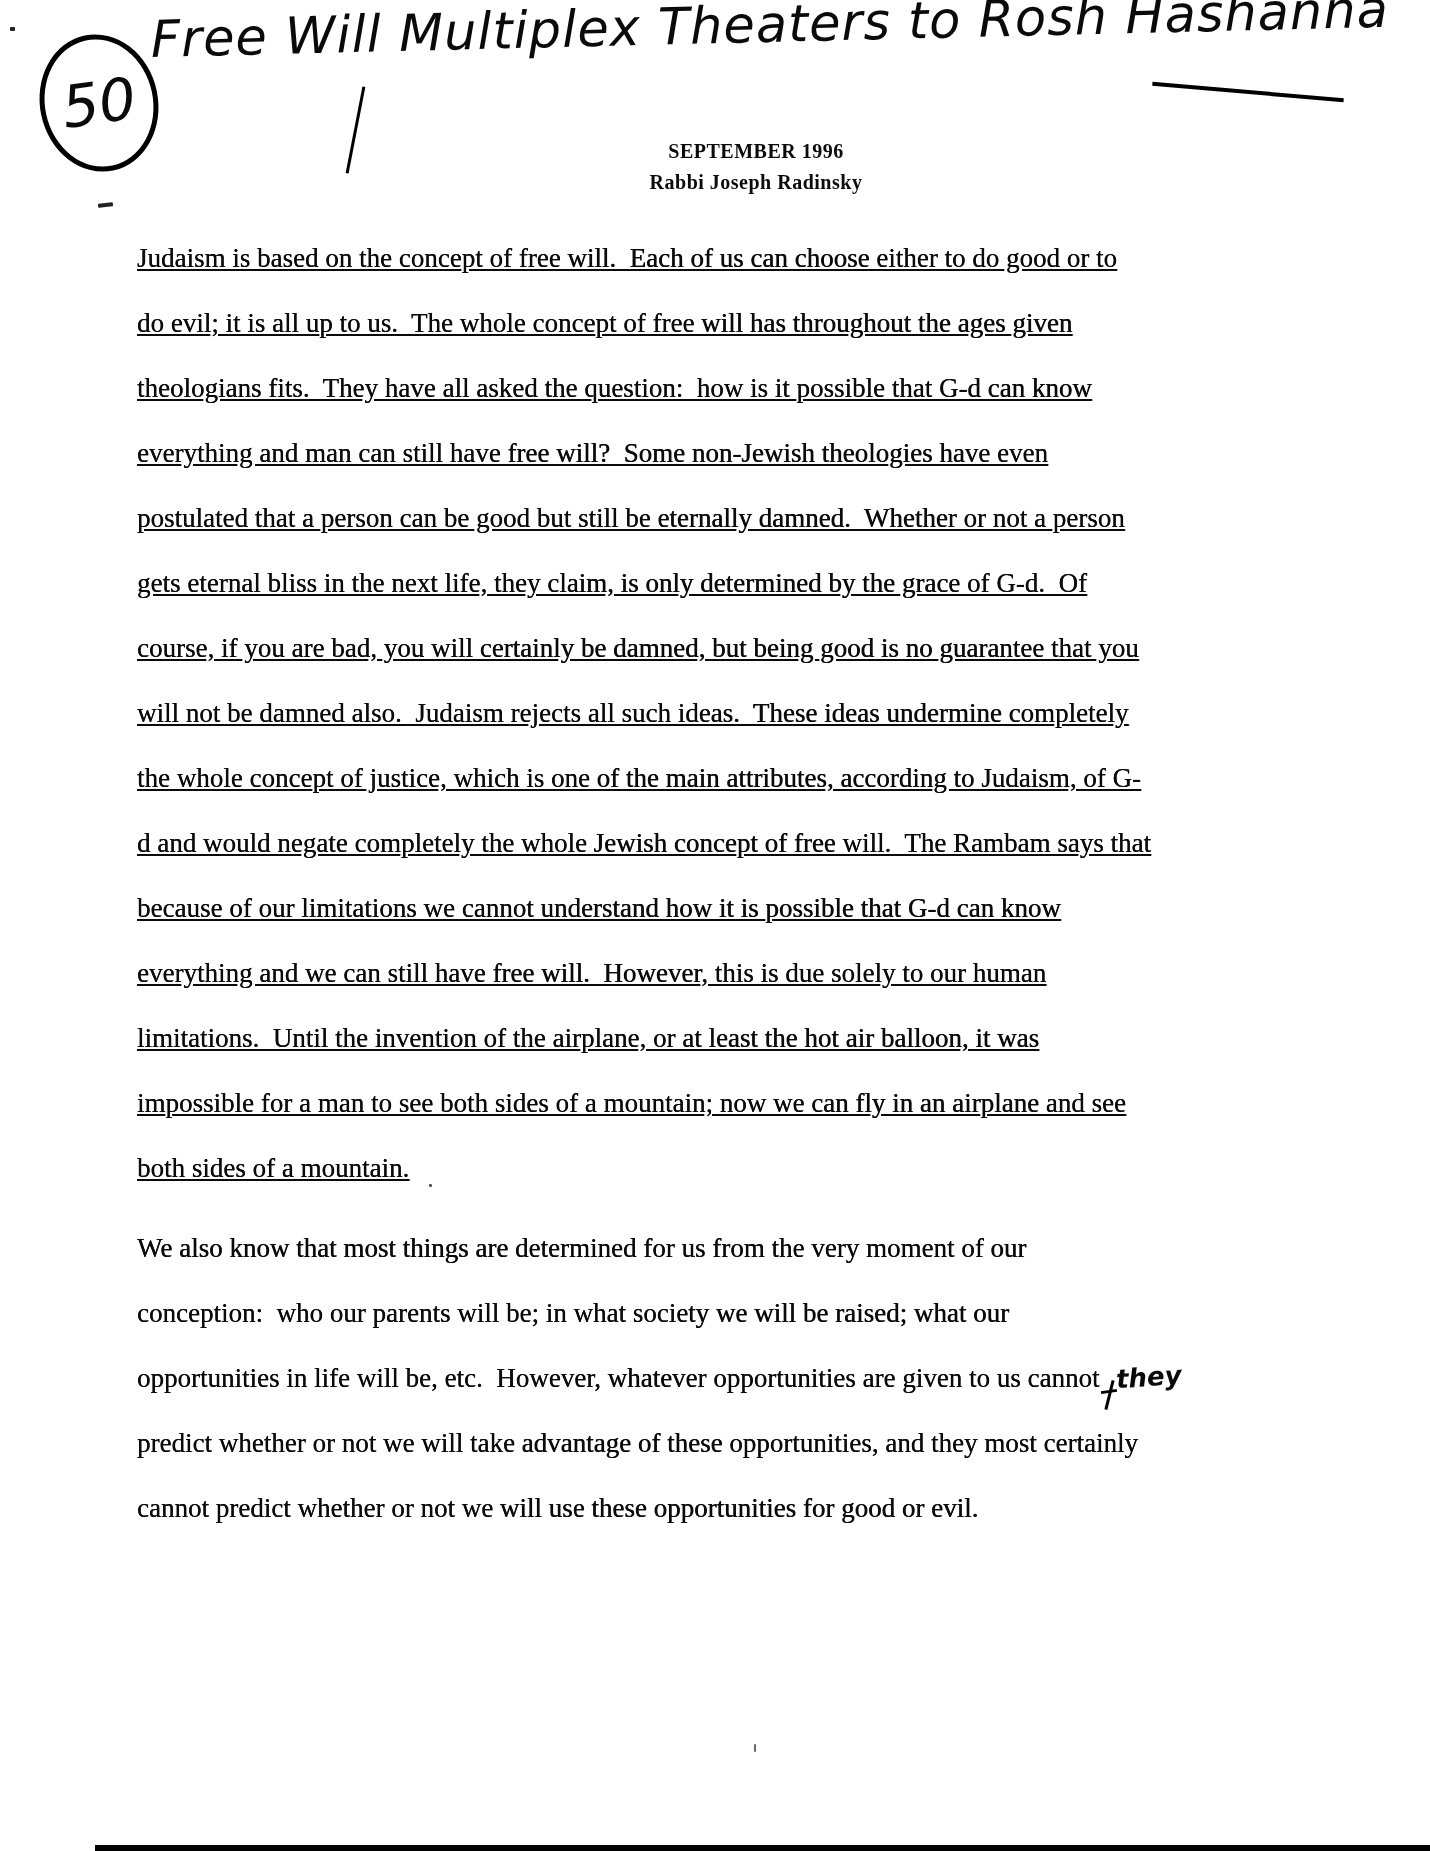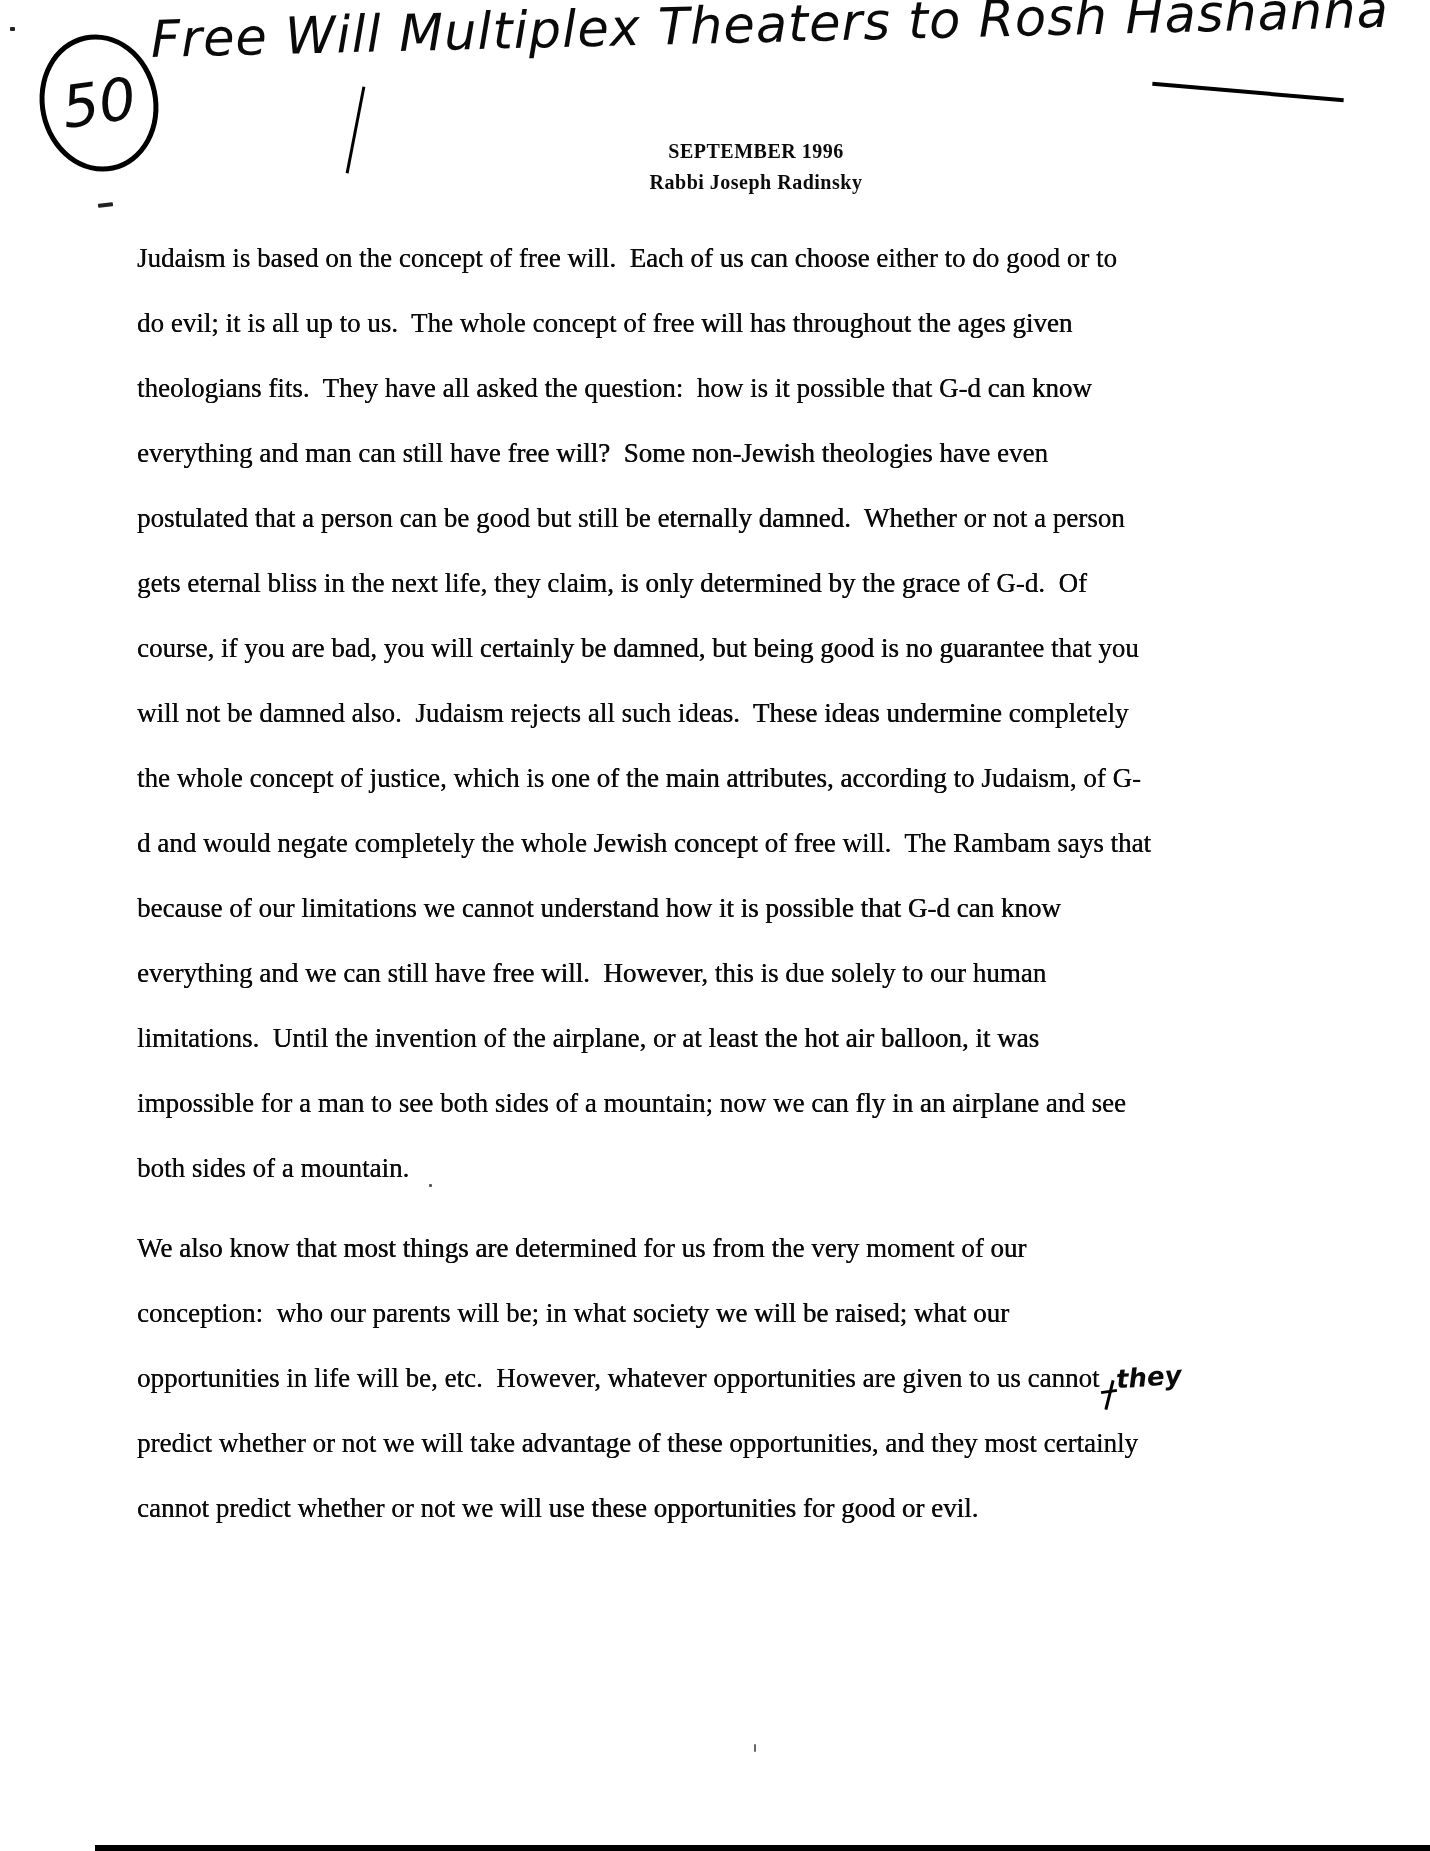--- a/index.html
+++ b/index.html
@@ -34,21 +34,21 @@
     position:absolute;left:0;top:136px;width:1430px;text-align:center;
     font-weight:bold;font-size:20px;line-height:31px;letter-spacing:0.5px;padding-left:41px;
   }
   
   .para{
     position:absolute;left:137px;width:1110px;
     font-size:27px;white-space:pre-wrap;
     text-shadow:0.35px 0 0 currentColor;
   }
   .para .line{height:65px;line-height:65px;overflow:visible;}
-  #paragraph-1{top:226px;}
+  #paragraph-1{top:226px;text-decoration:underline;}
   #paragraph-2{top:1216px;}
   
   .insertion{position:absolute;left:1100px;top:1362px;}
   .insertion .caret-stroke{
     position:absolute;left:8px;top:18px;width:3px;height:30px;background:#000;
     transform:rotate(14deg);
   }
   .insertion .caret-cross{
     position:absolute;left:1px;top:28px;width:16px;height:3px;background:#000;
     transform:rotate(-8deg);

